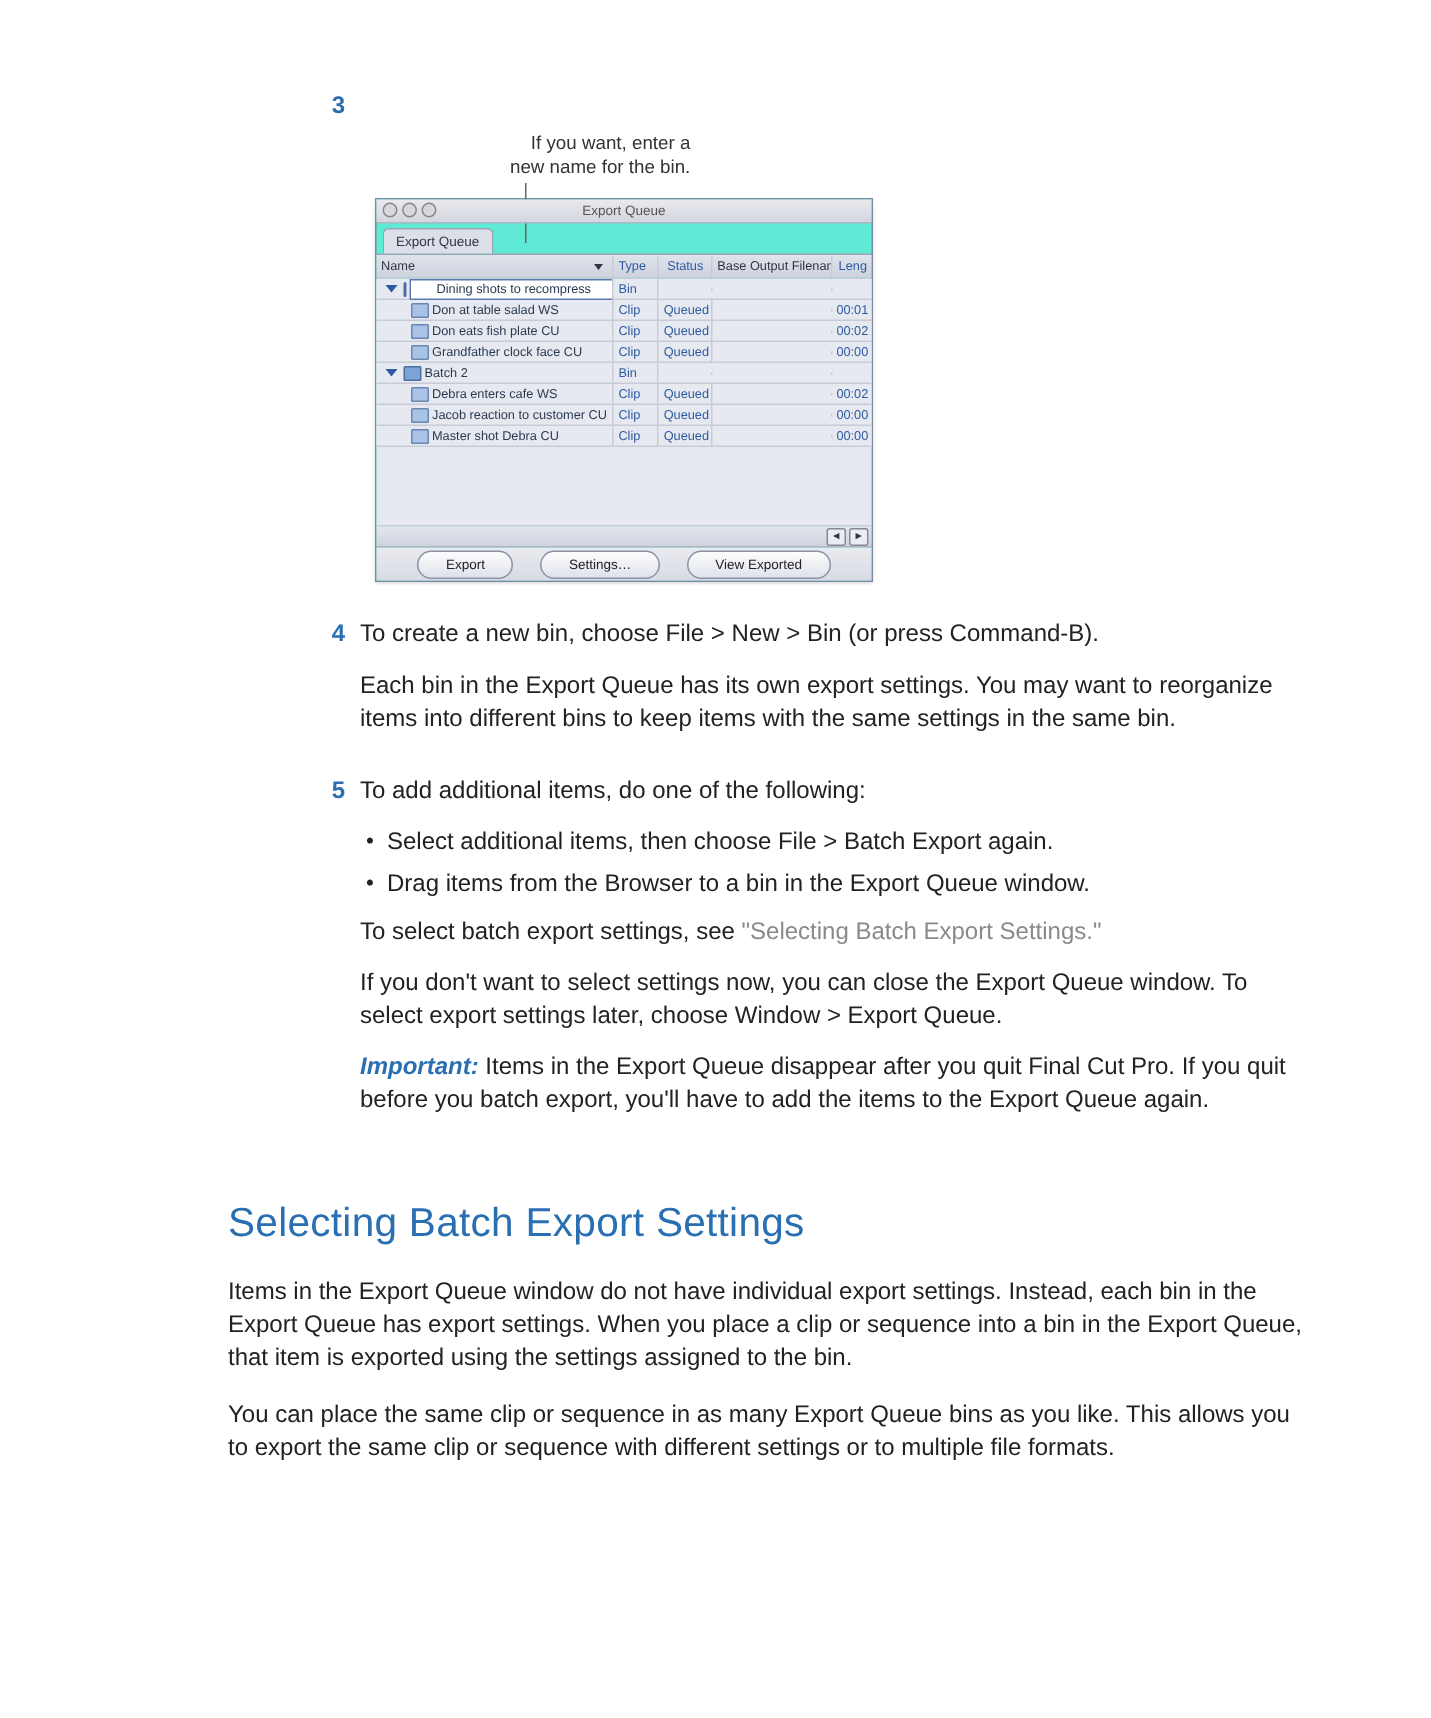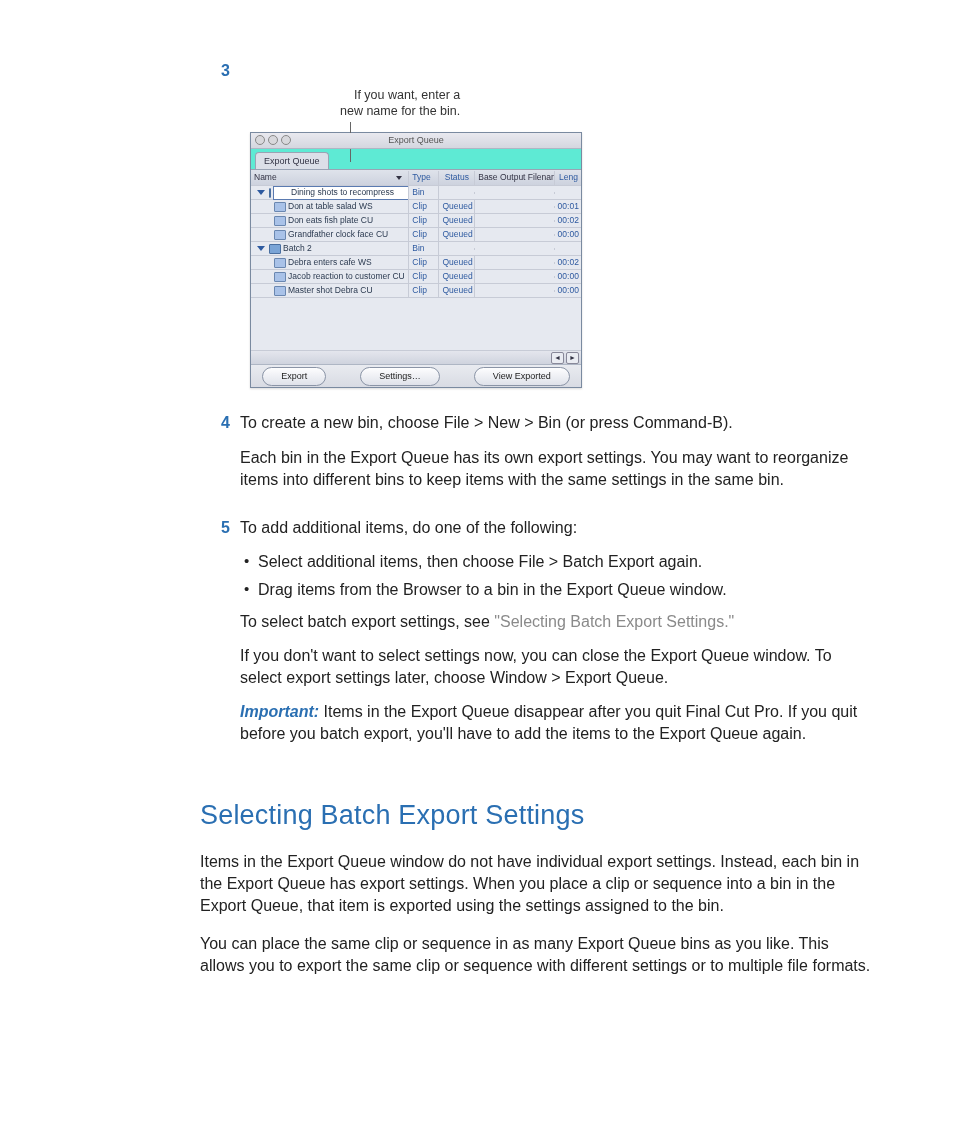--- a/index.html
+++ b/index.html
@@ -34,21 +34,21 @@
   }
   .link-text { color: #8a8a8a; }
   .important-label { color: #2a6fb2; font-style: italic; font-weight: 700; }
   h2.section-title {
     color: #2a6fb2;
     font-weight: 400;
     font-size: 27px;
     margin: 40px 0 4px 0;
     letter-spacing: 0.2px;
   }
-  .section-block { margin-left: 120px; }
+  .section-block { margin-left: 72px; }
 
   
   .figure-wrap { margin: 8px 0 24px 170px; position: relative; }
   .callout {
     position: absolute; top: -44px; left: 90px; font-size: 12.5px; color: #333;
     line-height: 1.25; text-align: right;
   }
   .callout-line {
     position: absolute; top: -10px; left: 100px; width: 1px; height: 40px; background: #666;
   }
@@ -94,21 +94,21 @@
   .sort-ind { display:inline-block;width:0;height:0;border-left:3px solid transparent;border-right:3px solid transparent;border-top:4px solid #334;margin-left:auto;margin-right:3px;}
   .eq-body { background: #e6e9f0; }
   .eq-empty { height: 52px; border-bottom: 1px solid #c7cbd6; }
   .eq-scroll {
     height: 13px; background: linear-gradient(#e4e6ed,#cfd3de);
     display: flex; align-items: center; justify-content: flex-end; padding-right: 2px; gap: 2px;
   }
   .arrow-btn { width:11px;height:10px;border:1px solid #889;background:#eaecf2;border-radius:2px;display:flex;align-items:center;justify-content:center;font-size:7px;color:#334;}
   .eq-footer {
     height: 22px; background: linear-gradient(#e9ebf0,#d8dbe3);
-    display: flex; align-items: center; justify-content: center; gap: 34px;
+    display: flex; align-items: center; justify-content: center; gap: 18px;
     border-top: 1px solid #aeb6c4;
   }
   .aqua-btn {
     font-size: 9px; padding: 2px 18px; border-radius: 10px;
     background: linear-gradient(#fdfdfe,#dfe2ea);
     border: 1px solid #8a94a6; color: #222;
   }
   .editing { background: #fff; border: 1px solid #5a7ab0; padding: 0 17px; }
 </style>
 </head>

